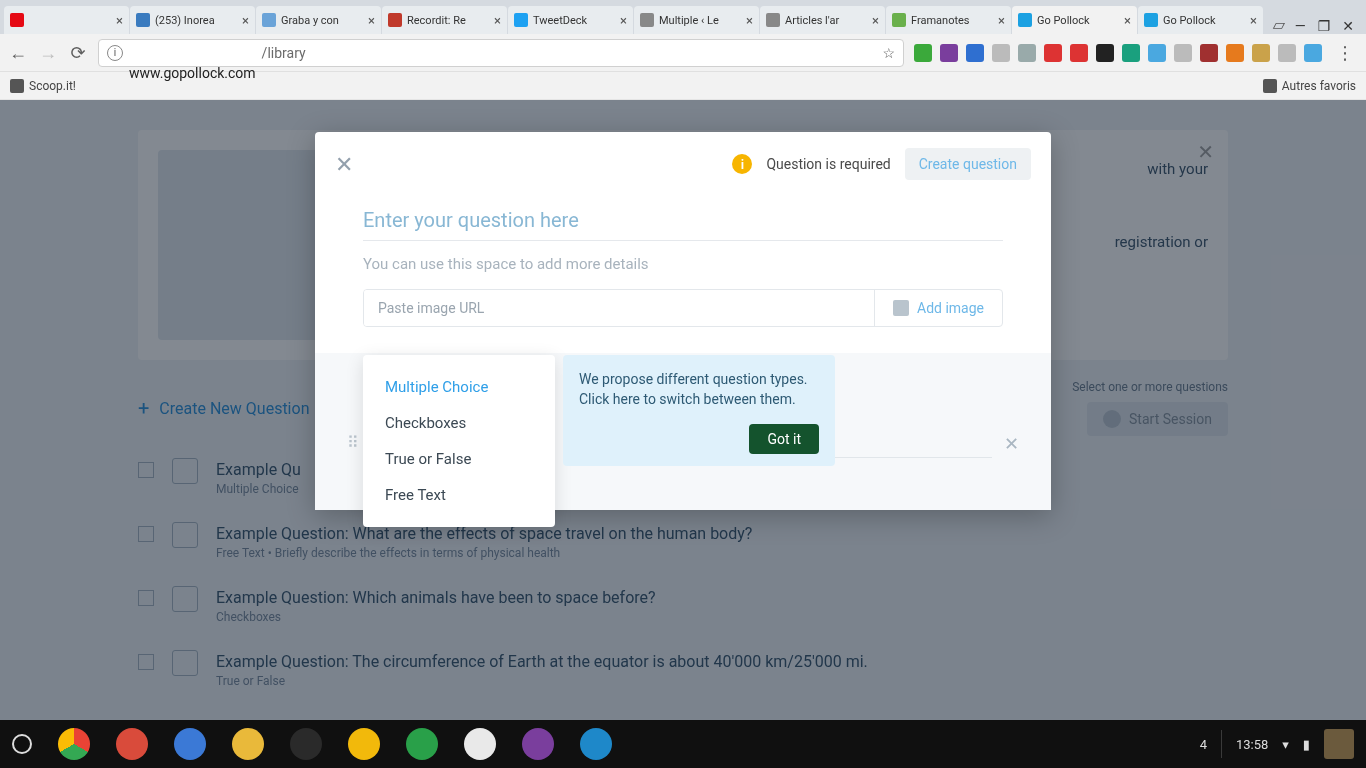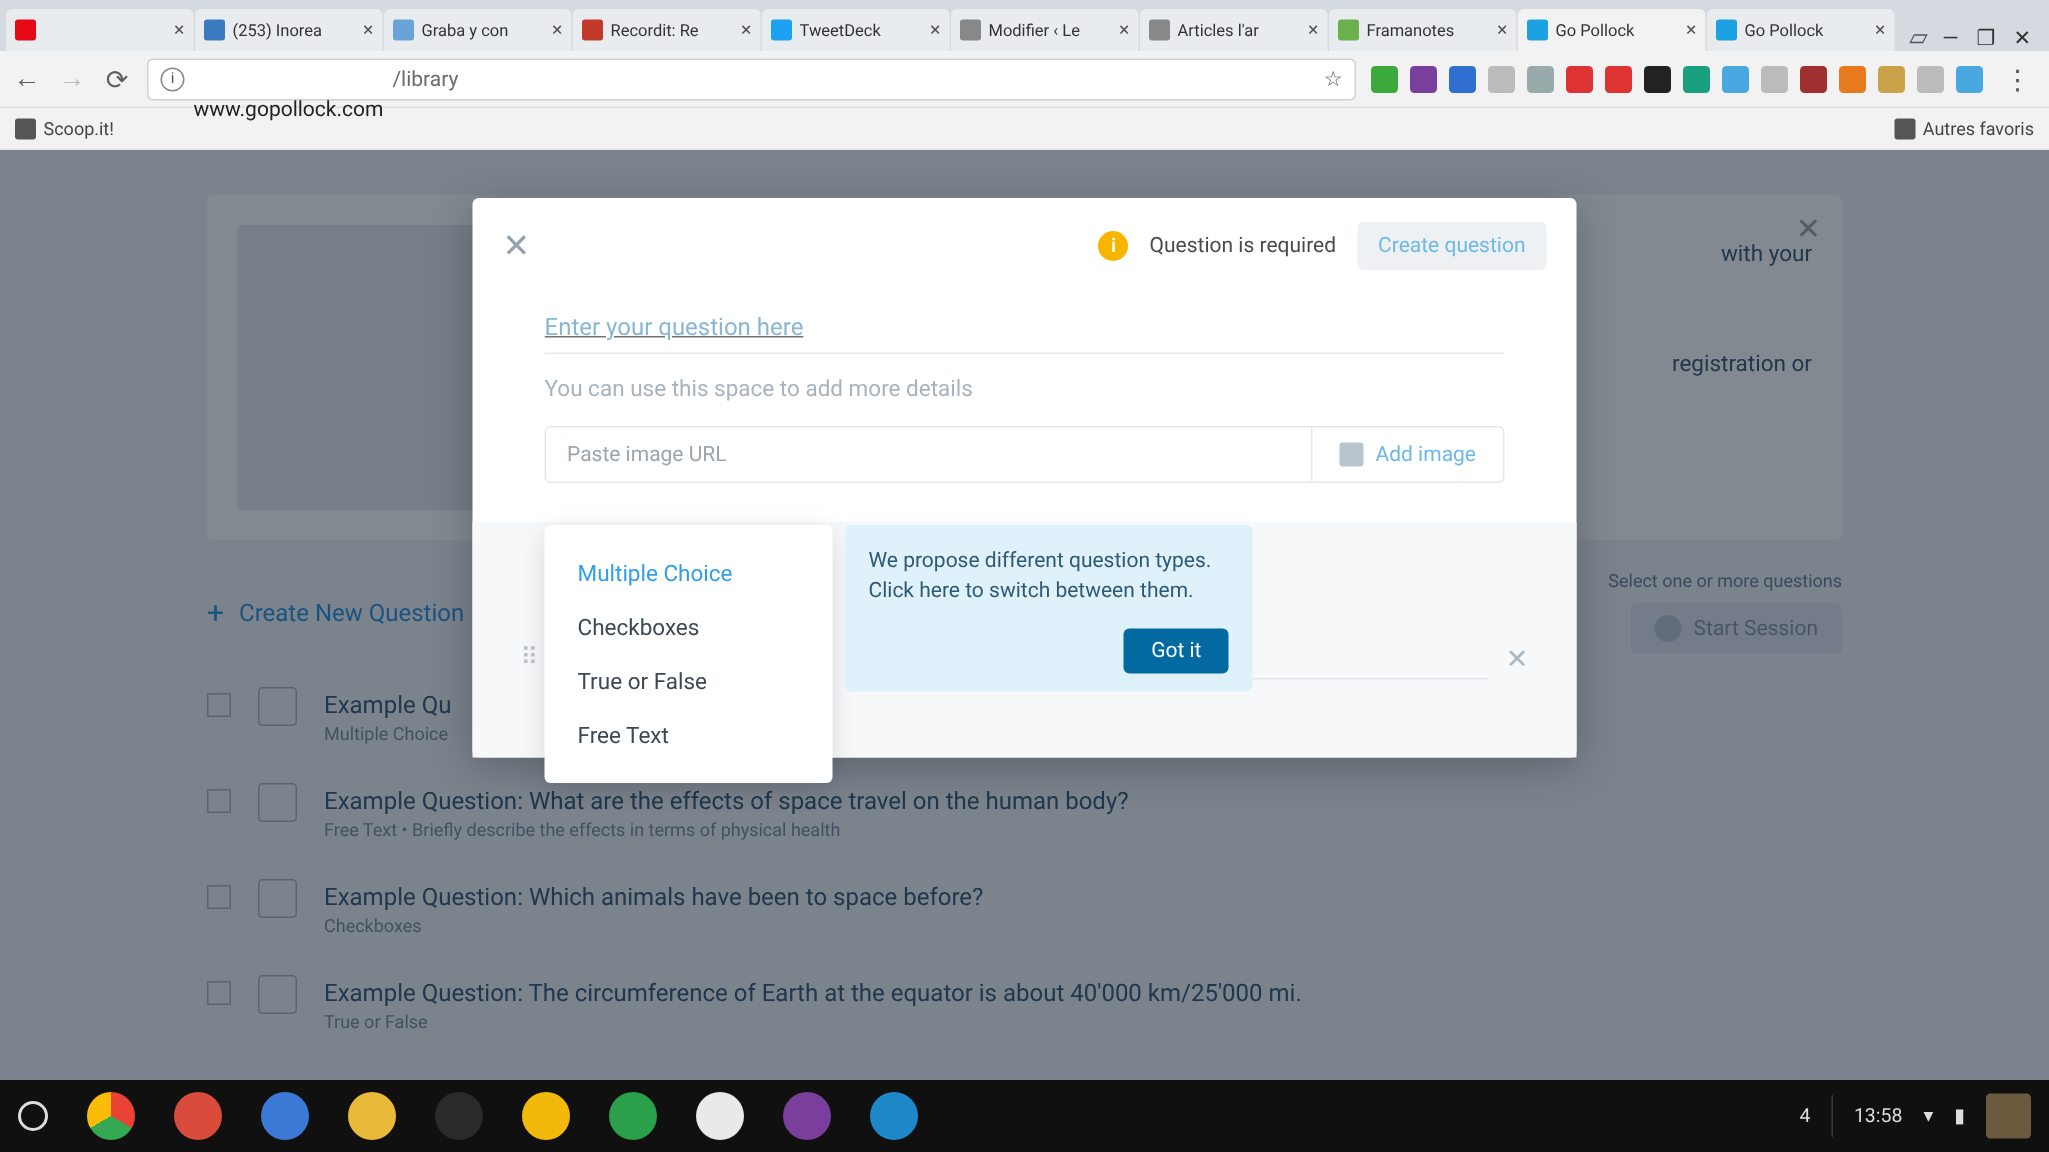--- a/index.html
+++ b/index.html
@@ -60,21 +60,21 @@
   
   .modal { position:absolute; left:315px; top:32px; width:736px; background:#fff; border-radius:4px; box-shadow:0 6px 28px rgba(0,0,0,0.25); overflow:visible;}
   .modal-header { display:flex; align-items:center; padding:16px 20px; gap:14px;}
   .modal-header .m-close { color:#93a0ad; font-size:22px; cursor:pointer;}
   .modal-header .spacer { flex:1; }
   .req-badge { width:20px;height:20px;border-radius:50%;background:#f7b500;color:#fff;font-size:13px;display:flex;align-items:center;justify-content:center;font-weight:600;}
   .req-text { color:#4a4a4a; font-size:14px;}
   .create-btn { background:#eef1f3;color:#6eb8e8;border-radius:4px;padding:8px 14px;font-size:14px;}
 
   .modal-body { padding: 4px 48px 26px; }
-  .q-input { width:100%; border:none; border-bottom:1px solid #e5e8ec; padding:8px 0; font-size:16px; color:#737373; outline:none;text-decoration:underline;}
+  .q-input { width:100%; border:none; border-bottom:1px solid #e5e8ec; padding:8px 0; font-size:20px; color:#a21caf; outline:none;}
   .q-input::placeholder { color:#88b7d4; }
   .q-details { width:100%; border:none; padding:14px 0 6px; font-size:15px; color:#a8b3bd; outline:none;}
   .q-details::placeholder { color:#a8b3bd; }
   .img-row { display:flex; margin-top:10px; border:1px solid #e3e7eb; border-radius:4px; overflow:hidden;}
   .img-url { flex:1; border:none; padding:10px 14px; font-size:14px; outline:none;}
   .img-url::placeholder { color:#9aa5af;}
   .add-img-btn { border-left:1px solid #e3e7eb; padding:0 18px; display:flex; align-items:center; gap:8px; color:#6eb8e8; font-size:14px;}
   .add-img-btn .pic { width:16px;height:16px;background:#b9c4cd;border-radius:2px;}
 
   .modal-lower { background:#f6f8fa; padding:28px 32px 52px; position:relative;}
@@ -84,21 +84,21 @@
   .type-menu .item.active { color:#2f9fe8;}
 
   .choice-row { margin-left:230px; display:flex; align-items:center; gap:12px; padding-top:48px;}
   .choice-row .radio { width:16px;height:16px;border:1px solid #aab7c2;border-radius:50%;}
   .choice-row input { flex:1; border:none; border-bottom:1px solid #e1e6ea; background:transparent; padding:6px 2px; font-size:14px; outline:none;}
   .choice-row .ch-x { color:#aab7c2; font-size:18px;}
 
   .tooltip { position:absolute; left:248px; top:2px; width:272px; background:#dff1fb; border-radius:4px; padding:14px 16px 12px; color:#2e5a74; font-size:14px; line-height:1.45;}
   .tooltip::before { content:""; position:absolute; left:-8px; top:30px; border:8px solid transparent; border-right-color:#dff1fb;}
   .tooltip .gotit { margin-top:14px; text-align:right;}
-  .tooltip .gotit button { background:#0369a1; color:#fff; border:none; border-radius:4px; padding:7px 18px; font-size:14px; cursor:pointer;}
+  .tooltip .gotit button { background:#14532d; color:#fff; border:none; border-radius:4px; padding:7px 18px; font-size:14px; cursor:pointer;}
 
   
   .shelf { height:48px; background:#101010; display:flex; align-items:center; padding:0 12px; gap:26px;}
   .shelf .app-icon { width:32px; height:32px; border-radius:50%; background:#333; }
   .shelf .app-icon.chrome { background: conic-gradient(#ea4335 0 120deg,#34a853 120deg 240deg,#fbbc05 240deg 360deg);}
   .shelf .launcher { width:20px;height:20px;border:2px solid #ddd;border-radius:50%;}
   .shelf .spacer { flex:1;}
   .shelf .status { color:#ddd; font-size:13px; display:flex; align-items:center; gap:14px;}
   .shelf .status .divider { width:1px; height:28px; background:#3a3a3a;}
   .shelf .status .avatar { width:30px;height:30px;background:#6b5a3d;border-radius:3px;}
@@ -130,21 +130,21 @@
       <span class="title">Recordit: Re</span>
       <span class="tab-close">×</span>
     </div>
   <div class="tab">
       <span class="favicon" style="background:#1da1f2"></span>
       <span class="title">TweetDeck</span>
       <span class="tab-close">×</span>
     </div>
   <div class="tab">
       <span class="favicon" style="background:#888"></span>
-      <span class="title">Modifier ‹ Le</span>
+      <span class="title">Multiple ‹ Le</span>
       <span class="tab-close">×</span>
     </div>
   <div class="tab">
       <span class="favicon" style="background:#888"></span>
       <span class="title">Articles l'ar</span>
       <span class="tab-close">×</span>
     </div>
   <div class="tab">
       <span class="favicon" style="background:#6ab04c"></span>
       <span class="title">Framanotes</span>

